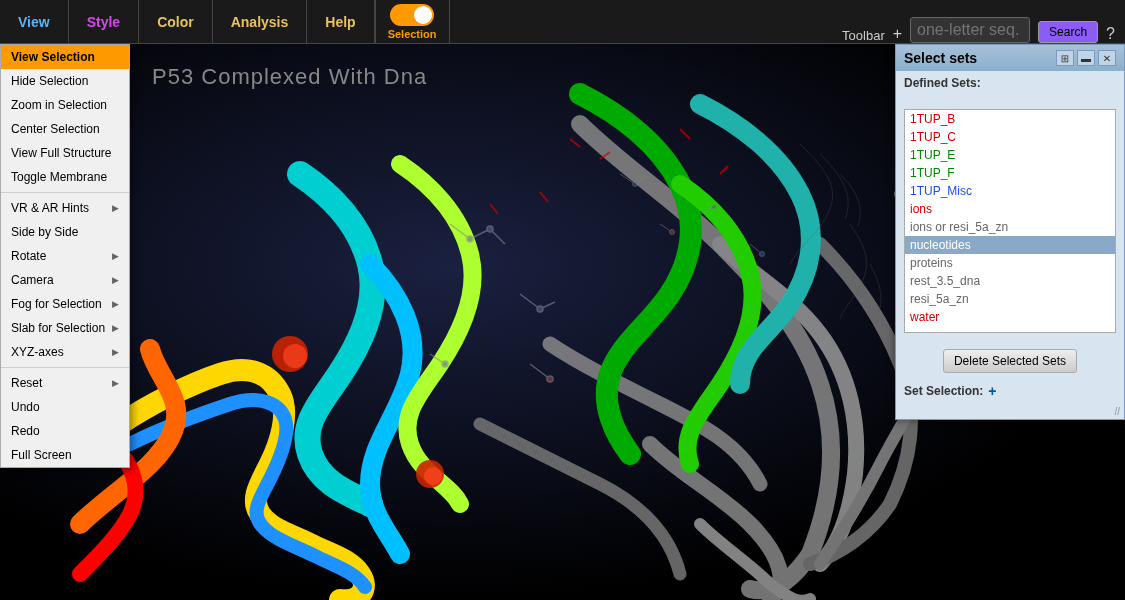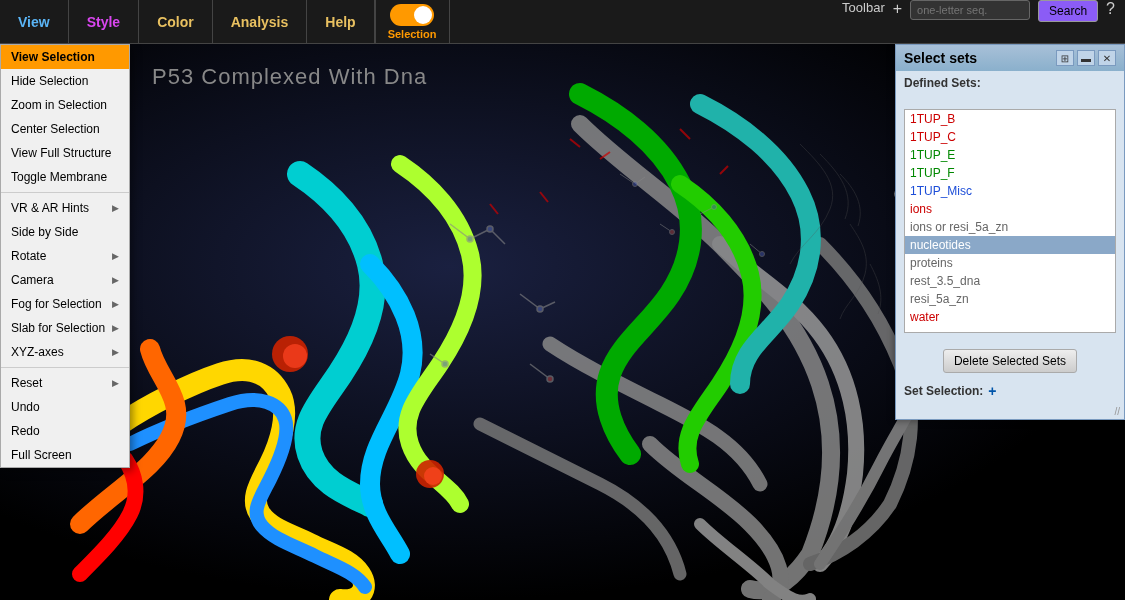--- a/index.html
+++ b/index.html
@@ -26,37 +26,37 @@
       border-right: 1px solid #444;
     }
     .nav-tab-view { color: #5ab4f5; }
     .nav-tab-style { color: #d946ef; }
     .nav-tab-color { color: #e8c060; }
     .nav-tab-analysis { color: #e8c060; }
     .nav-tab-help { color: #e8c060; }
 
     .toolbar-area {
       display: flex;
-      align-items: flex-start;
+      align-items: flex-end;
       margin-left: auto;
       padding: 0 10px;
       gap: 8px;
     }
     .toolbar-label {
       color: #ccc;
       font-size: 13px;
     }
     .toolbar-plus {
       color: #ccc;
       font-size: 16px;
       cursor: pointer;
     }
     .search-input {
       padding: 3px 6px;
-      font-size: 11px;
+      font-size: 16px;
       border: 1px solid #666;
       background: #333;
       color: #fff;
       width: 120px;
       border-radius: 3px;
     }
     .search-button {
       padding: 3px 10px;
       background: #8b5cf6;
       border: 1px solid #999;

